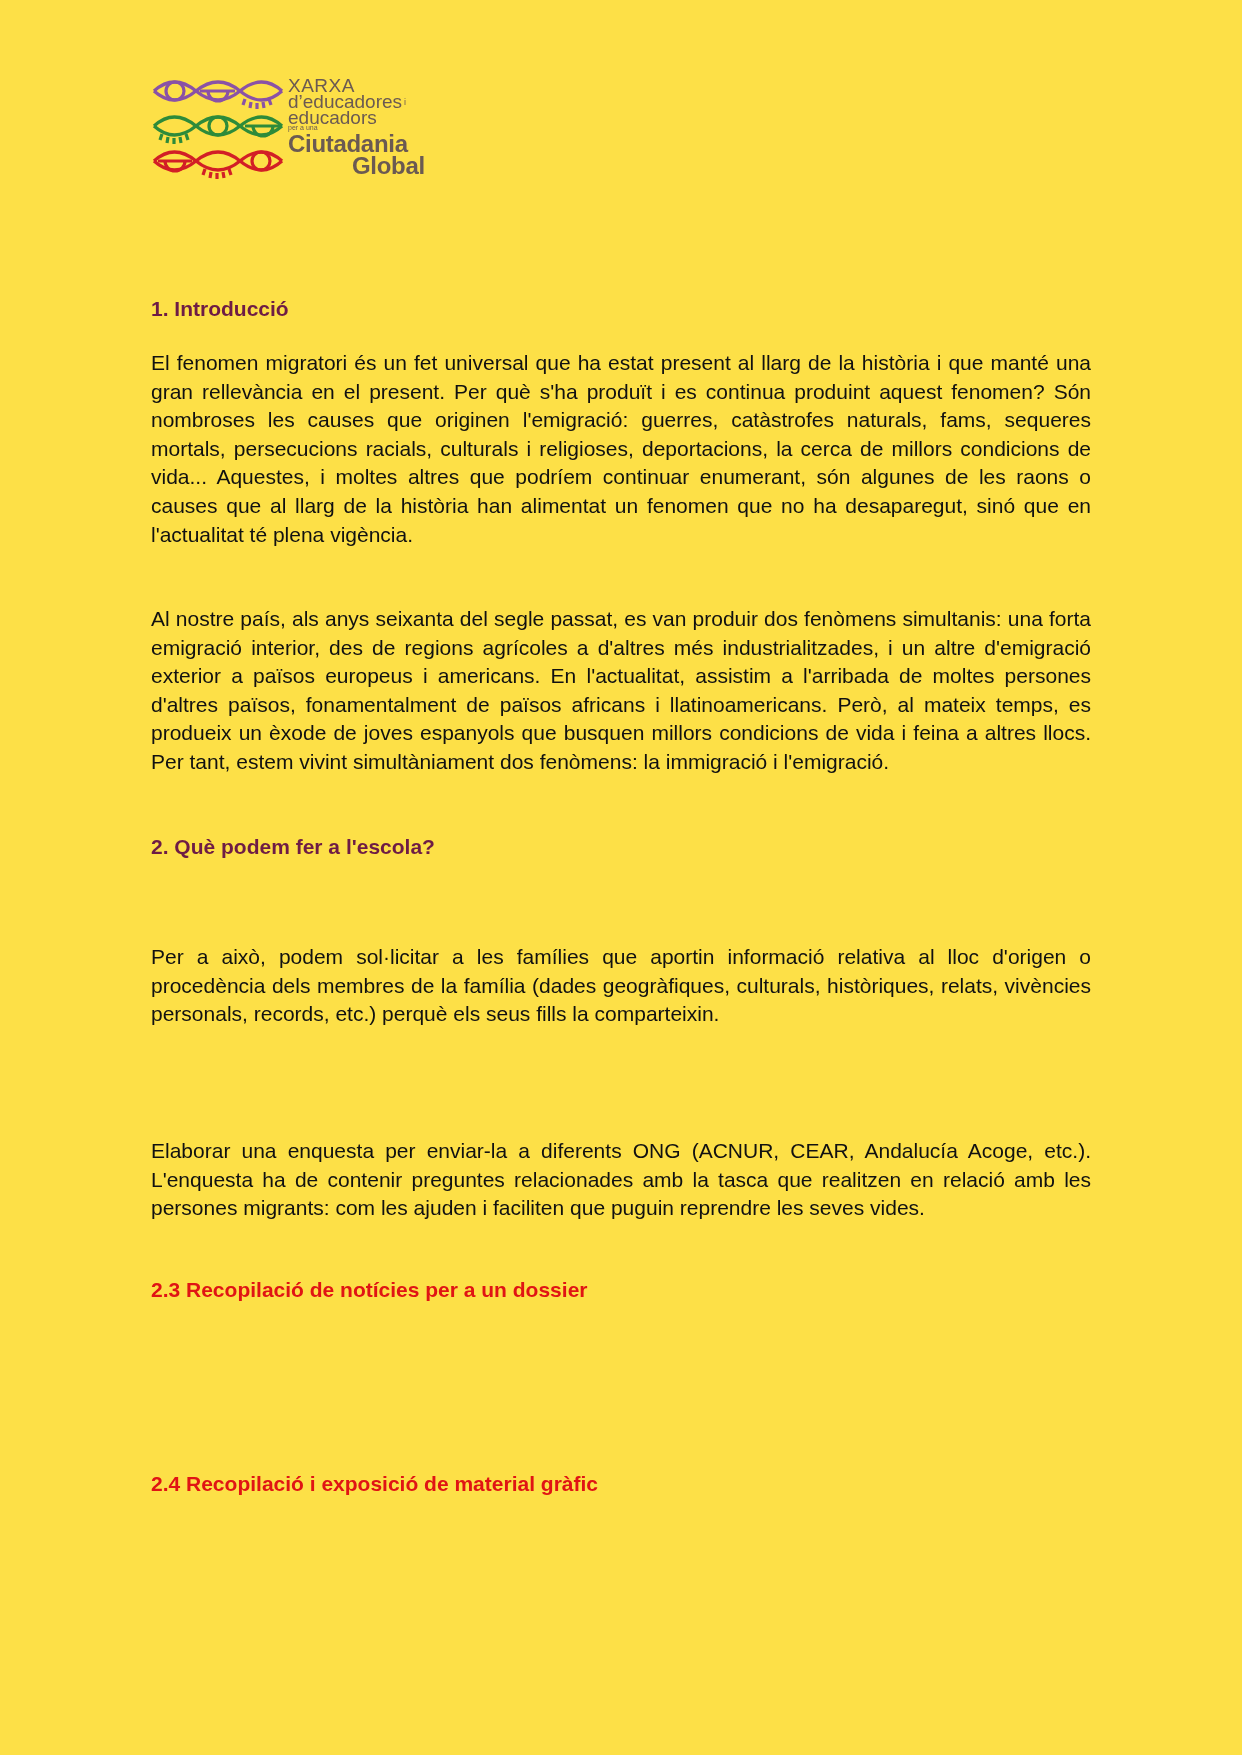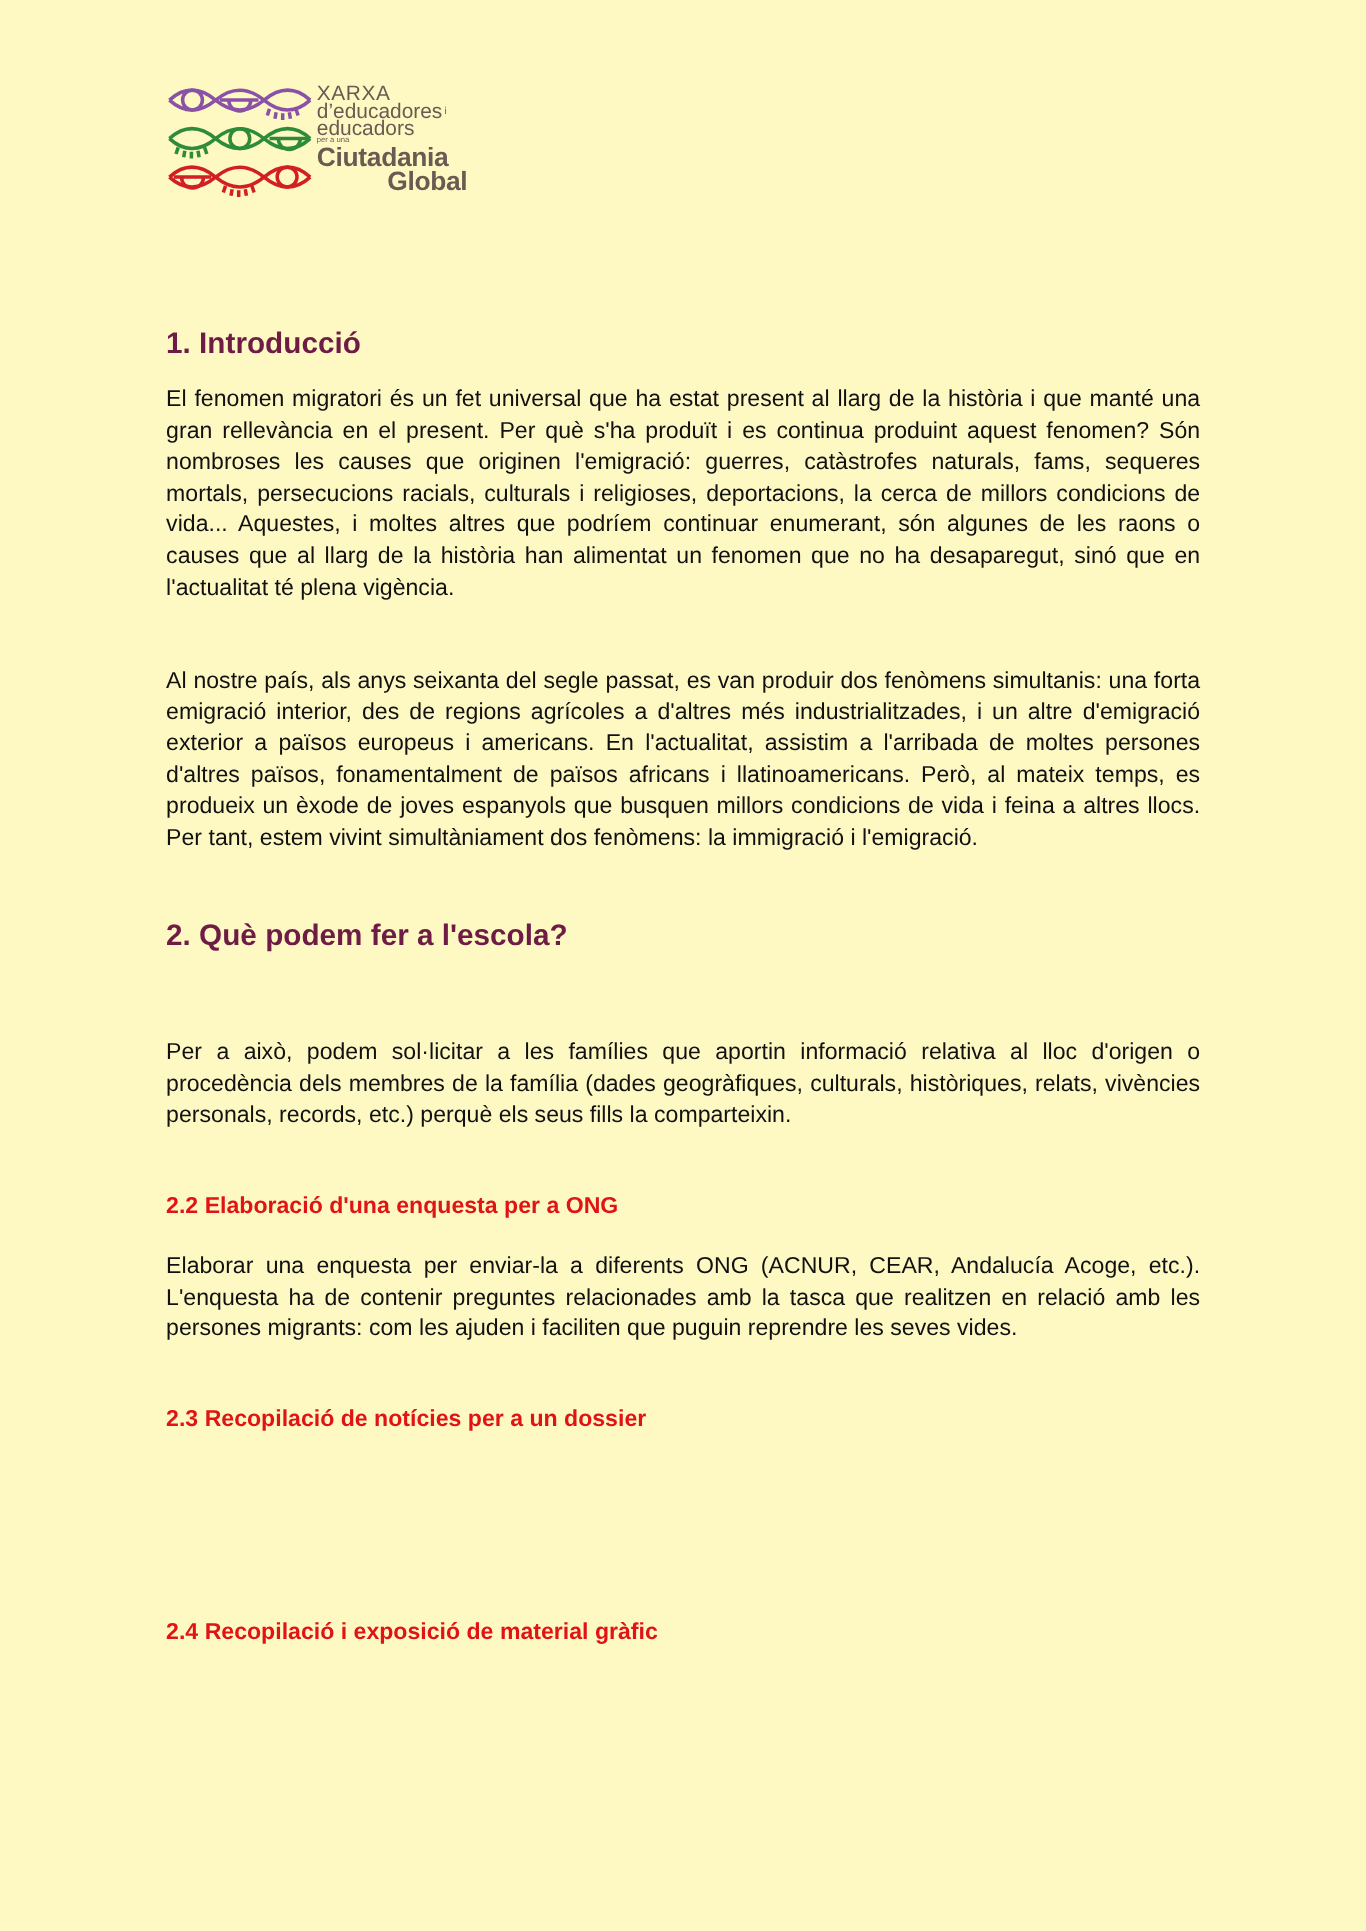--- a/index.html
+++ b/index.html
@@ -1,35 +1,35 @@
 <!DOCTYPE html>
 <html><head>
   <meta charset="utf-8">
   <style>
     html, body { margin: 0; padding: 0; background: #ffffff; }
     body { width: 1242px; height: 1755px; position: relative; overflow: hidden; }
-    .page { position: absolute; left: 0; top: 0; width: 1242px; height: 1755px; background: #fef9c3; }
+    .page { position: absolute; left: 0; top: 0; width: 1242px; height: 1755px; background: #fde047; }
 
     .logo { position: absolute; left: 150px; top: 74px; width: 310px; height: 110px; }
     .logo svg.eyes { position: absolute; left: 0; top: 0; }
     .logo .logo-text { position: absolute; left: 138px; top: 2px; font-family: "Liberation Sans", sans-serif; color: #6b5a52; line-height: 1; }
     .logo .l1 { font-size: 19px; letter-spacing: 0.5px; display: block; height: 16px; }
     .logo .l2 { font-size: 19px; display: block; height: 16px; }
     .logo .l2 .tiny-i { font-size: 9px; vertical-align: middle; margin-left: 2px; }
     .logo .l3 { font-size: 19px; display: block; height: 14px; }
     .logo .l4 { font-size: 7px; display: block; height: 8px; margin-top: 2px; }
     .logo .l5 { font-size: 24px; font-weight: bold; display: block; height: 22px; letter-spacing: -0.3px; }
     .logo .l6 { font-size: 24px; font-weight: bold; display: block; margin-left: 64px; letter-spacing: -0.3px; }
 
     .title { position: absolute; left: 151px; top: 226px; font-family: "DejaVu Sans", sans-serif; font-weight: bold; font-size: 23px; letter-spacing: -0.6px; white-space: nowrap; }
     .title .t-red { color: #e60d0d; }
     .title .t-green { color: #3a7a22; }
     .title .t-purple { color: #6e1c45; }
 
-    .h1 { position: absolute; left: 151px; font-family: "Liberation Sans", sans-serif; font-weight: bold; font-size: 27px; color: #6e1c45; white-space: nowrap; }
+    .h1 { position: absolute; left: 151px; font-family: "Liberation Sans", sans-serif; font-weight: bold; font-size: 21px; color: #6e1c45; white-space: nowrap; }
     .h2 { position: absolute; left: 151px; font-family: "Liberation Sans", sans-serif; font-weight: bold; font-size: 21px; color: #e01414; white-space: nowrap; }
 
     .para { position: absolute; left: 151px; width: 940px; font-family: "Liberation Sans", sans-serif; font-size: 21px; line-height: 28.6px; color: #111; text-align: justify; }
   </style>
 </head>
 <body>
 
 <div class="page">
 
   <div class="logo">
@@ -76,20 +76,19 @@
   <div class="h1" style="top:297px;">1. Introducció</div>
 
   <div class="para" style="top:349px;">El fenomen migratori és un fet universal que ha estat present al llarg de la història i que manté una gran rellevància en el present. Per què s'ha produït i es continua produint aquest fenomen? Són nombroses les causes que originen l'emigració: guerres, catàstrofes naturals, fams, sequeres mortals, persecucions racials, culturals i religioses, deportacions, la cerca de millors condicions de vida... Aquestes, i moltes altres que podríem continuar enumerant, són algunes de les raons o causes que al llarg de la història han alimentat un fenomen que no ha desaparegut, sinó que en l'actualitat té plena vigència.</div>
 
   <div class="para" style="top:605px;">Al nostre país, als anys seixanta del segle passat, es van produir dos fenòmens simultanis: una forta emigració interior, des de regions agrícoles a d'altres més industrialitzades, i un altre d'emigració exterior a països europeus i americans. En l'actualitat, assistim a l'arribada de moltes persones d'altres països, fonamentalment de països africans i llatinoamericans. Però, al mateix temps, es produeix un èxode de joves espanyols que busquen millors condicions de vida i feina a altres llocs. Per tant, estem vivint simultàniament dos fenòmens: la immigració i l'emigració.</div>
 
   <div class="h1" style="top:835px;">2. Què podem fer a l'escola?</div>
 
   <div class="para" style="top:943px;">Per a això, podem sol·licitar a les famílies que aportin informació relativa al lloc d'origen o procedència dels membres de la família (dades geogràfiques, culturals, històriques, relats, vivències personals, records, etc.) perquè els seus fills la comparteixin.</div>
 
-  <div class="h2" style="top:1085px;">2.2 Elaboració d'una enquesta per a ONG</div>
   <div class="para" style="top:1137px;">Elaborar una enquesta per enviar-la a diferents ONG (ACNUR, CEAR, Andalucía Acoge, etc.). L'enquesta ha de contenir preguntes relacionades amb la tasca que realitzen en relació amb les persones migrants: com les ajuden i faciliten que puguin reprendre les seves vides.</div>
 
   <div class="h2" style="top:1278px;">2.3 Recopilació de notícies per a un dossier</div>
 
   <div class="h2" style="top:1426px;margin-top:46px;">2.4 Recopilació i exposició de material gràfic</div>
 
 </div>
 
 </body></html>

